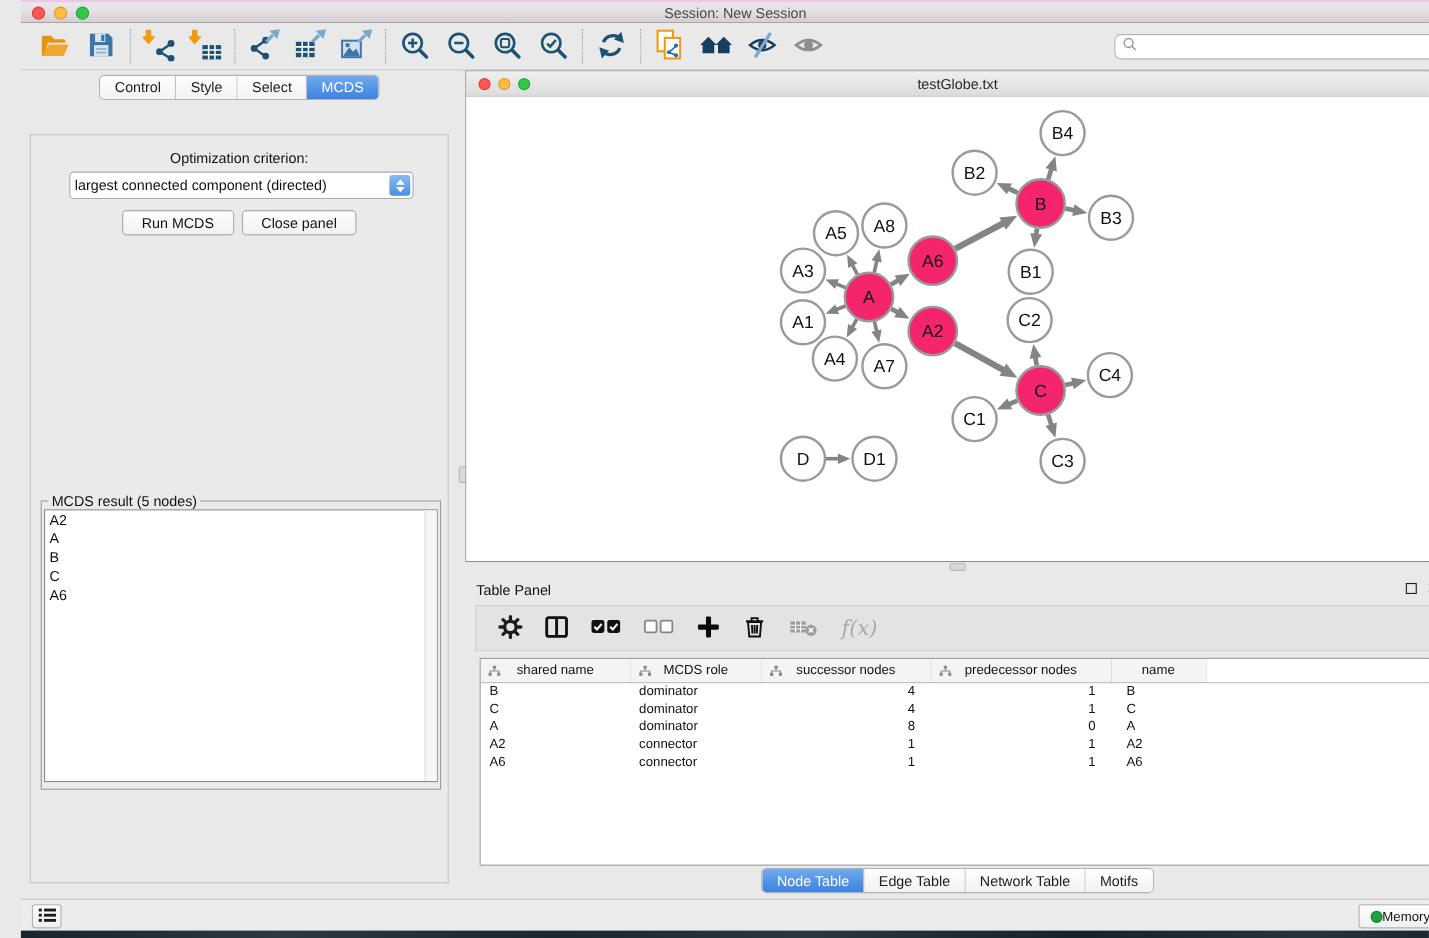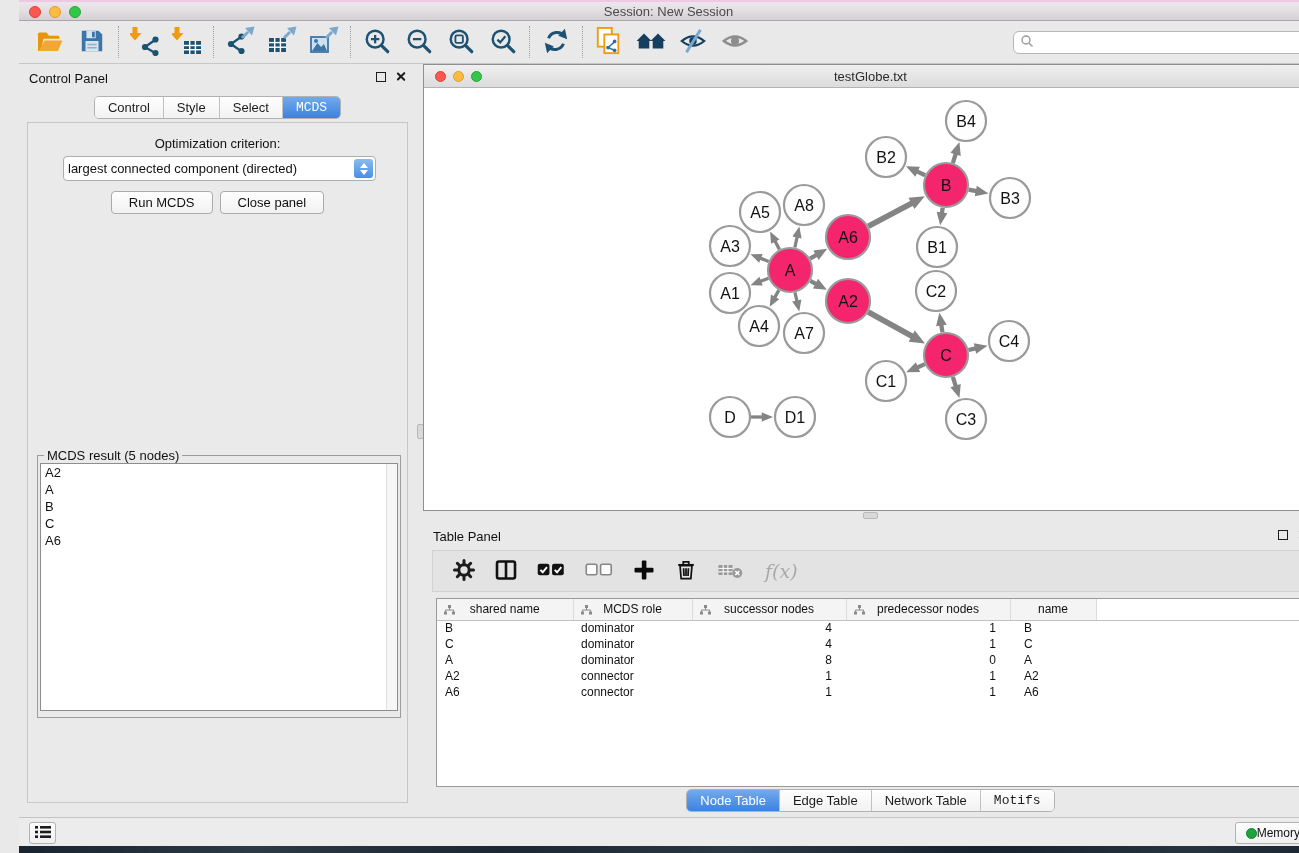--- a/index.html
+++ b/index.html
@@ -37,21 +37,21 @@
   .float-ic { width:10px; height:10px; border:1.6px solid #1c1c1c; display:inline-block; }
   .close-ic { width:11px; height:11px; display:inline-block; position:relative; }
   .close-ic:before, .close-ic:after { content:""; position:absolute; left:5px; top:0;
     width:2.4px; height:11px; background:#1c1c1c; border-radius:1px; }
   .close-ic:before { transform:rotate(45deg); } .close-ic:after { transform:rotate(-45deg); }
 
   .seg-tabs { display:flex; justify-content:center; margin-top:4px; }
   .seg { display:flex; border:1px solid #b2b2b2; border-radius:5px; overflow:hidden; background:#fdfdfd; }
   .seg-tab { padding:3px 13px; font-size:13px; color:#1c1c1c; border-right:1px solid #c2c2c2;
     background:linear-gradient(180deg,#fefefe,#f2f2f2); height:21px; display:flex; align-items:center; }
-  .seg-tab:last-child { border-right:none;font-family:Liberation Mono, monospace; }
+  .seg-tab:last-child { border-right:none; }
   .seg-tab.active { background:linear-gradient(180deg,#72aaec,#3b82e0); color:#fff; }
 
   .cp-content { position:absolute; left:8px; top:58px; width:381px; height:681px;
     border:1px solid #c6c6c6; background:#eaeaea; }
   .opt-label { text-align:center; margin-top:13px; font-size:13px; color:#111; }
   .dropdown { position:absolute; left:35px; top:33px; width:313px; height:25px; background:#fff;
     border:1px solid #adadad; border-radius:4px; font-size:13px; color:#111;
     display:flex; align-items:center; padding-left:4px; }
   .dd-step { position:absolute; right:2px; top:2px; width:19px; height:19px; border-radius:3px;
     background:linear-gradient(180deg,#8abaf0,#4a8fe2); display:flex; flex-direction:column;
@@ -292,27 +292,20 @@
     <div class="searchbox">
       <span><svg width="14" height="14" viewBox="0 0 14 14">
         <circle cx="6" cy="6" r="4" fill="none" stroke="#9a9a9a" stroke-width="1.4"></circle>
         <line x1="9" y1="9" x2="12.5" y2="12.5" stroke="#9a9a9a" stroke-width="1.4"></line>
           </svg></span>
       <input placeholder="" style="">
     </div>
   </div>
 
   <div class="control-panel">
-    <div class="panel-header">
-      <span class="panel-title">Control Panel</span>
-      <span class="panel-ctrls">
-        <span class="float-ic"></span>
-        <span class="close-ic"></span>
-      </span>
-    </div>
     <div class="seg-tabs">
       <div class="seg">
         <div class="seg-tab">Control</div>
         <div class="seg-tab">Style</div>
         <div class="seg-tab">Select</div>
         <div class="seg-tab active">MCDS</div>
       </div>
     </div>
     <div class="cp-content">
       <div class="opt-label">Optimization criterion:</div>

